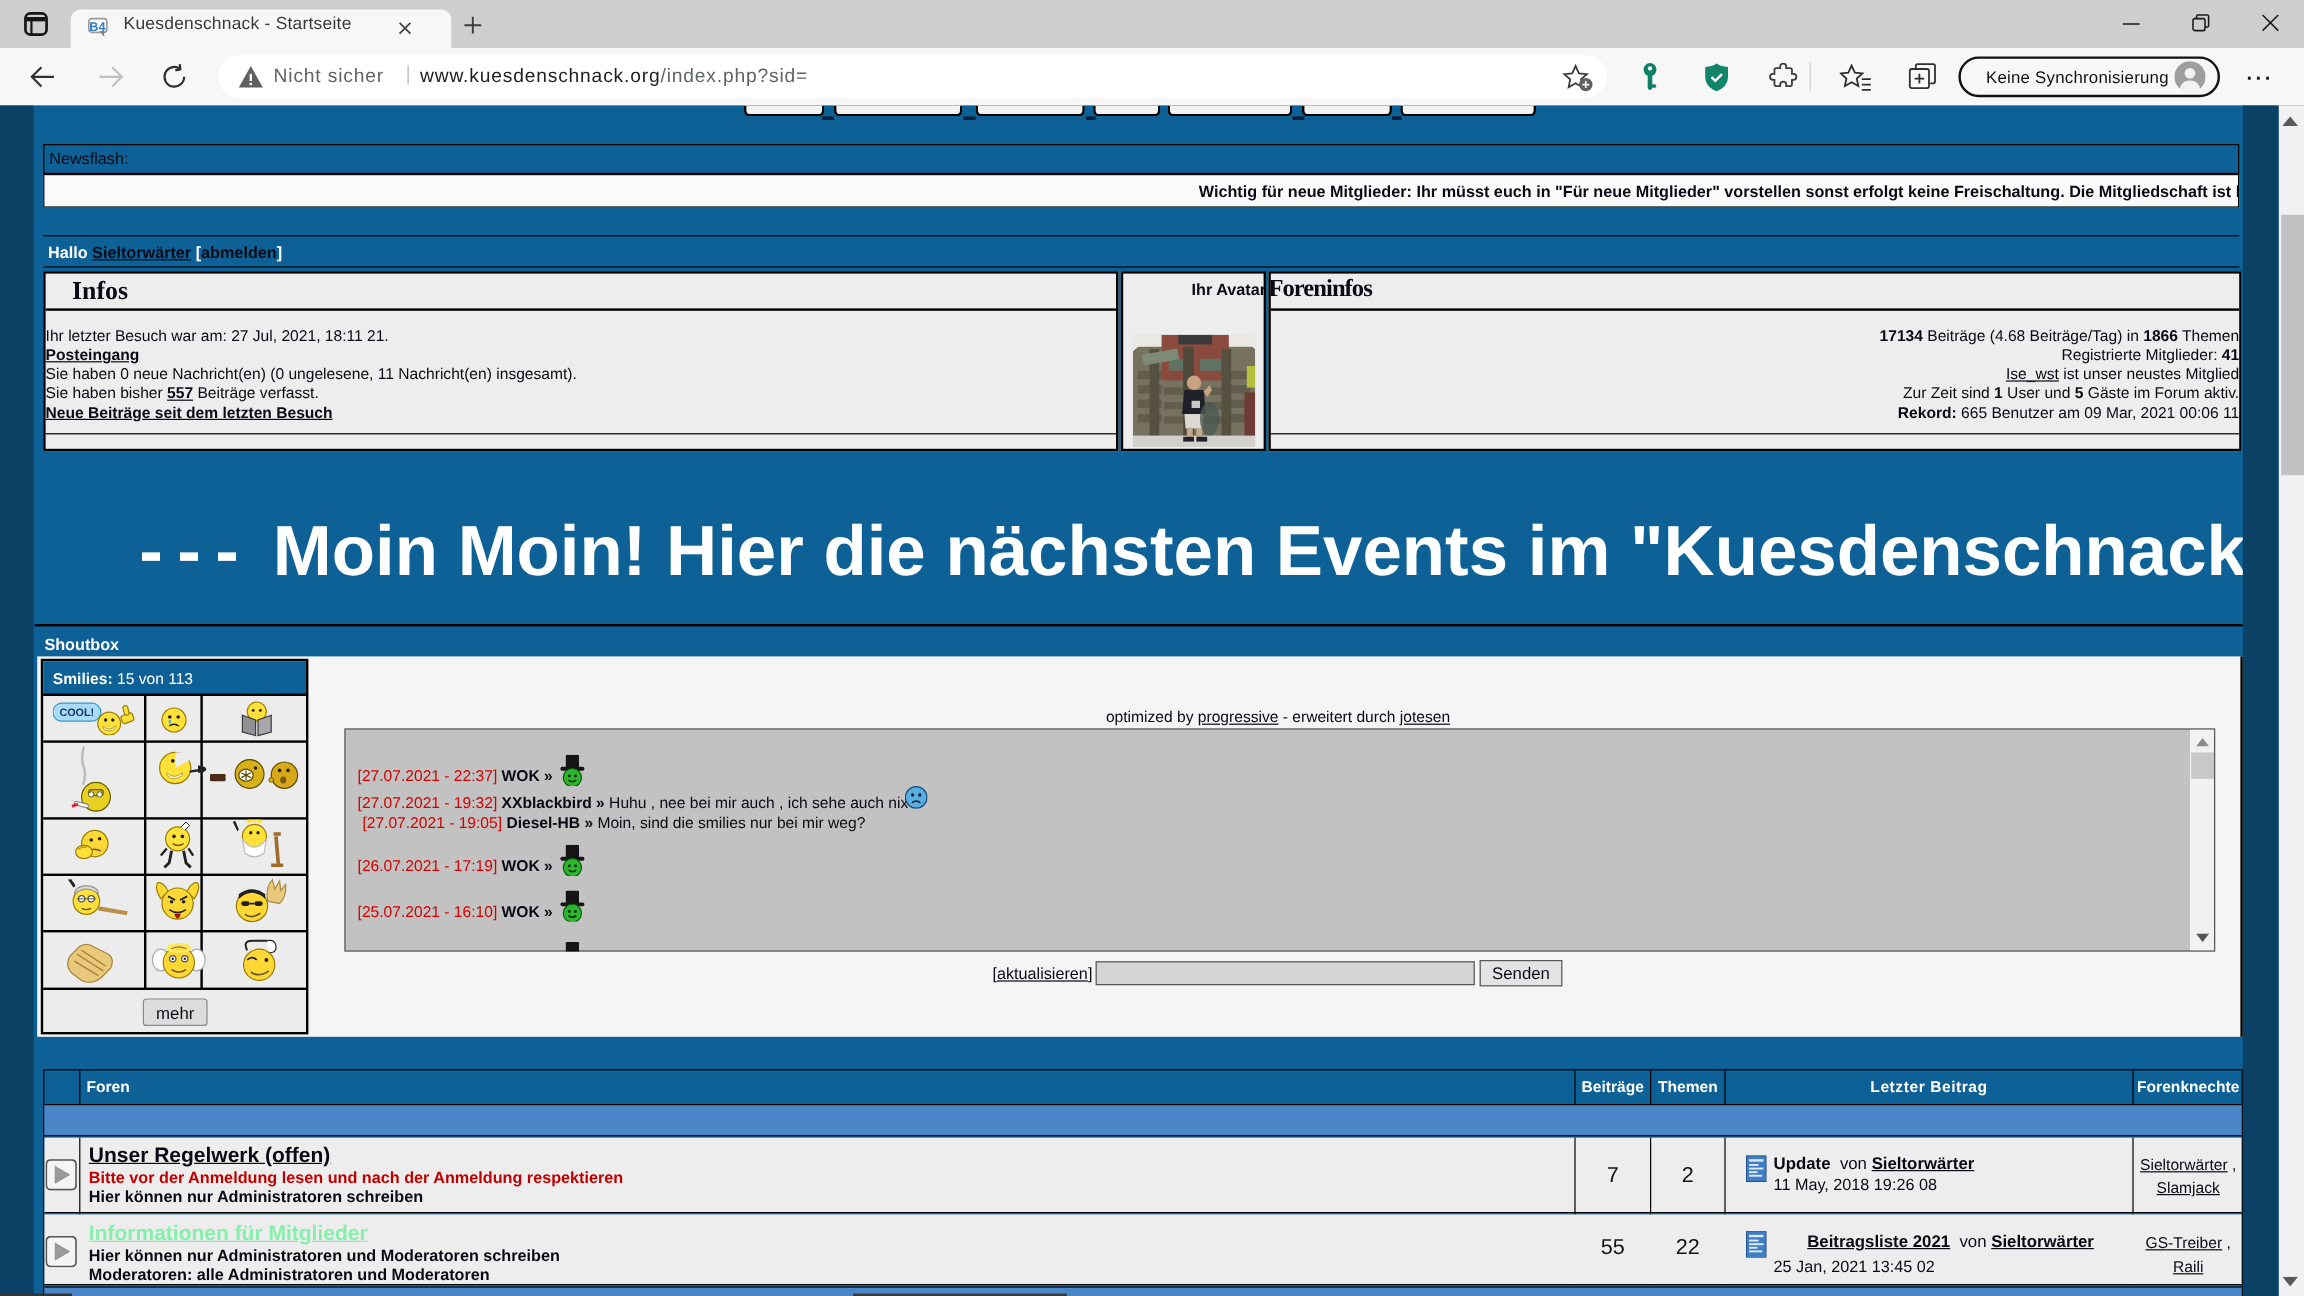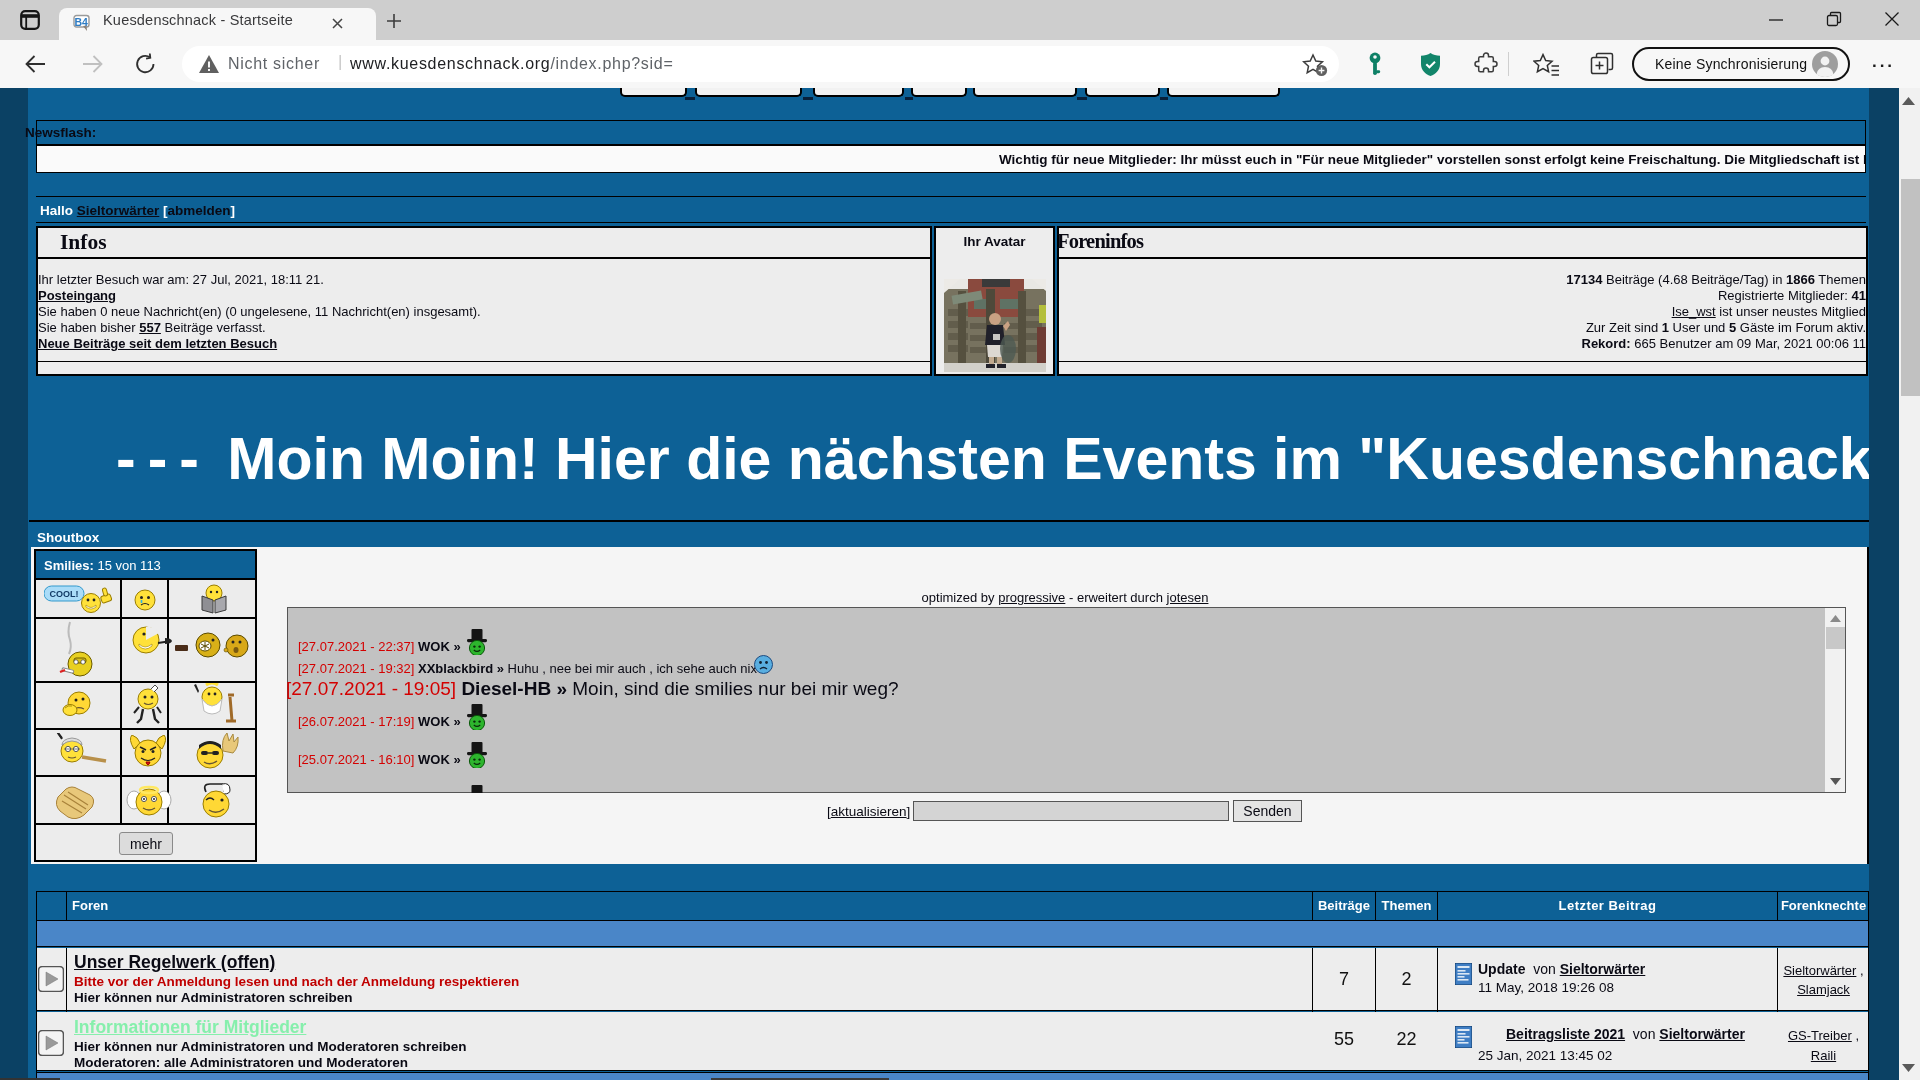--- a/index.html
+++ b/index.html
@@ -161,21 +161,21 @@
   <div class="abs navstub" style="left:973px;width:104px;"></div>
   <div class="abs navstub" style="left:1085px;width:75px;"></div>
   <div class="abs navstub" style="left:1167px;width:113px;"></div>
   <div class="abs" style="left:685px;top:97px;width:10px;height:3px;background:#08203a;"></div>
   <div class="abs" style="left:803px;top:97px;width:10px;height:3px;background:#08203a;"></div>
   <div class="abs" style="left:905px;top:97px;width:8px;height:3px;background:#08203a;"></div>
   <div class="abs" style="left:1077px;top:97px;width:10px;height:3px;background:#08203a;"></div>
   <div class="abs" style="left:1160px;top:97px;width:8px;height:3px;background:#08203a;"></div>
 
   <div class="abs" style="left:36px;top:120px;width:1830px;height:25px;border:1px solid #000;background:#0d6196;"></div>
-  <div class="abs" style="left:25px;top:125px;font-size:13.5px;font-weight:bold;color:#0a0a14;">Newsflash:</div>
+  <div class="abs" style="left:41px;top:125px;font-size:13.5px;font-weight:normal;color:#0a0a14;">Newsflash:</div>
   <div class="abs" style="left:36px;top:145px;width:1830px;height:28px;border:1px solid #000;background:#fafafa;overflow:hidden;">
     <div class="abs" style="left:962px;top:6px;font-size:13.5px;font-weight:bold;color:#0a0a14;white-space:nowrap;">Wichtig für neue Mitglieder: Ihr müsst euch in "Für neue Mitglieder" vorstellen sonst erfolgt keine Freischaltung. Die Mitgliedschaft ist kos</div>
   </div>
 
   <div class="abs" style="left:36px;top:196px;width:1830px;height:27px;border-top:1px solid #000;border-bottom:1px solid #000;"></div>
   <div class="abs" style="left:40px;top:203px;font-size:13.5px;font-weight:bold;color:#fff;">Hallo <span style="color:#0a0a14;text-decoration:underline;">Sieltorwärter</span> [<span style="color:#0a0a14;">abmelden</span>]</div>
 
   <div class="abs whitebox" style="left:36px;top:226px;width:896px;height:150px;border:2px solid #000;"></div>
   <div class="abs whitebox" style="left:934px;top:226px;width:121px;height:150px;border:2px solid #000;"></div>
   <div class="abs whitebox" style="left:1057px;top:226px;width:811px;height:150px;border:2px solid #000;"></div>
@@ -183,21 +183,21 @@
   <div class="abs blk" style="left:38px;top:257px;width:892px;height:2px;"></div>
   <div class="abs" style="left:38px;top:272px;font-size:13px;color:#0a0a14;line-height:16px;">
     Ihr letzter Besuch war am: 27 Jul, 2021, 18:11 21.<br>
     <b style="text-decoration:underline;">Posteingang</b><br>
     Sie haben 0 neue Nachricht(en) (0 ungelesene, 11 Nachricht(en) insgesamt).<br>
     Sie haben bisher <b style="text-decoration:underline;">557</b> Beiträge verfasst.<br>
     <b style="text-decoration:underline;">Neue Beiträge seit dem letzten Besuch</b>
   </div>
   <div class="abs blk" style="left:38px;top:361px;width:892px;height:1px;"></div>
 
-  <div class="abs" style="left:934px;top:234px;width:121px;text-align:center;font-size:13.5px;font-weight:bold;color:#0a0a14;">Ihr Avatar</div>
+  <div class="abs" style="left:934px;top:234px;width:121px;text-align:right;font-size:13.5px;font-weight:bold;color:#0a0a14;">Ihr Avatar</div>
   <svg class="abs" style="left:944px;top:279px" width="102" height="93" viewBox="0 0 102 93">
     <rect width="102" height="93" fill="#77725f"></rect>
     <rect x="0" y="0" width="102" height="10" fill="#e9e8e4"></rect>
     <rect x="24" y="0" width="56" height="38" fill="#8a4a3e"></rect>
     <rect x="30" y="20" width="18" height="10" fill="#5f7264"></rect>
     <rect x="56" y="20" width="18" height="10" fill="#5f7264"></rect>
     <rect x="38" y="0" width="28" height="8" fill="#3a3a3a"></rect>
     <g fill="#625d4c">
       <rect x="4" y="30" width="20" height="7"></rect>
         <rect x="4" y="42" width="20" height="7"></rect>
@@ -423,21 +423,21 @@
   <svg class="abs" style="left:466px;top:629px" width="22" height="26" viewBox="0 0 22 26">
       <use href="#wokhat"></use>
     </svg>
   <div class="abs" style="left:298px;top:661px;font-size:13px;color:#0a0a14;"><span style="color:#d40000;">[27.07.2021 - 19:32]</span> <b>XXblackbird »</b> Huhu , nee bei mir auch , ich sehe auch nix</div>
   <svg class="abs" style="left:754px;top:655px" width="19" height="19" viewBox="0 0 19 19">
     <circle cx="9.5" cy="9.5" r="9" fill="#59aee0" stroke="#1a4a80"></circle>
     <circle cx="6.5" cy="7.5" r="1.4" fill="#123"></circle>
       <circle cx="12.5" cy="7.5" r="1.4" fill="#123"></circle>
     <path d="M6 14 Q9.5 11 13 14" stroke="#123" stroke-width="1.3" fill="none"></path>
   </svg>
-  <div class="abs" style="left:286px;top:678px;font-size:19px;color:#0a0a14;"><span style="color:#d40000;">[27.07.2021 - 19:05]</span> <b>Diesel-HB »</b> Moin, sind die smilies nur bei mir weg?</div>
+  <div class="abs" style="left:302px;top:678px;font-size:13px;color:#0a0a14;"><span style="color:#d40000;">[27.07.2021 - 19:05]</span> <b>Diesel-HB »</b> Moin, sind die smilies nur bei mir weg?</div>
   <div class="abs" style="left:298px;top:714px;font-size:13px;color:#0a0a14;"><span style="color:#d40000;">[26.07.2021 - 17:19]</span> <b>WOK »</b></div>
   <svg class="abs" style="left:466px;top:704px" width="22" height="26" viewBox="0 0 22 26">
       <use href="#wokhat"></use>
     </svg>
   <div class="abs" style="left:298px;top:752px;font-size:13px;color:#0a0a14;"><span style="color:#d40000;">[25.07.2021 - 16:10]</span> <b>WOK »</b></div>
   <svg class="abs" style="left:466px;top:742px" width="22" height="26" viewBox="0 0 22 26">
       <use href="#wokhat"></use>
     </svg>
   <svg class="abs" style="left:466px;top:785px" width="22" height="8" viewBox="0 0 22 8">
       <use href="#wokhat"></use>

